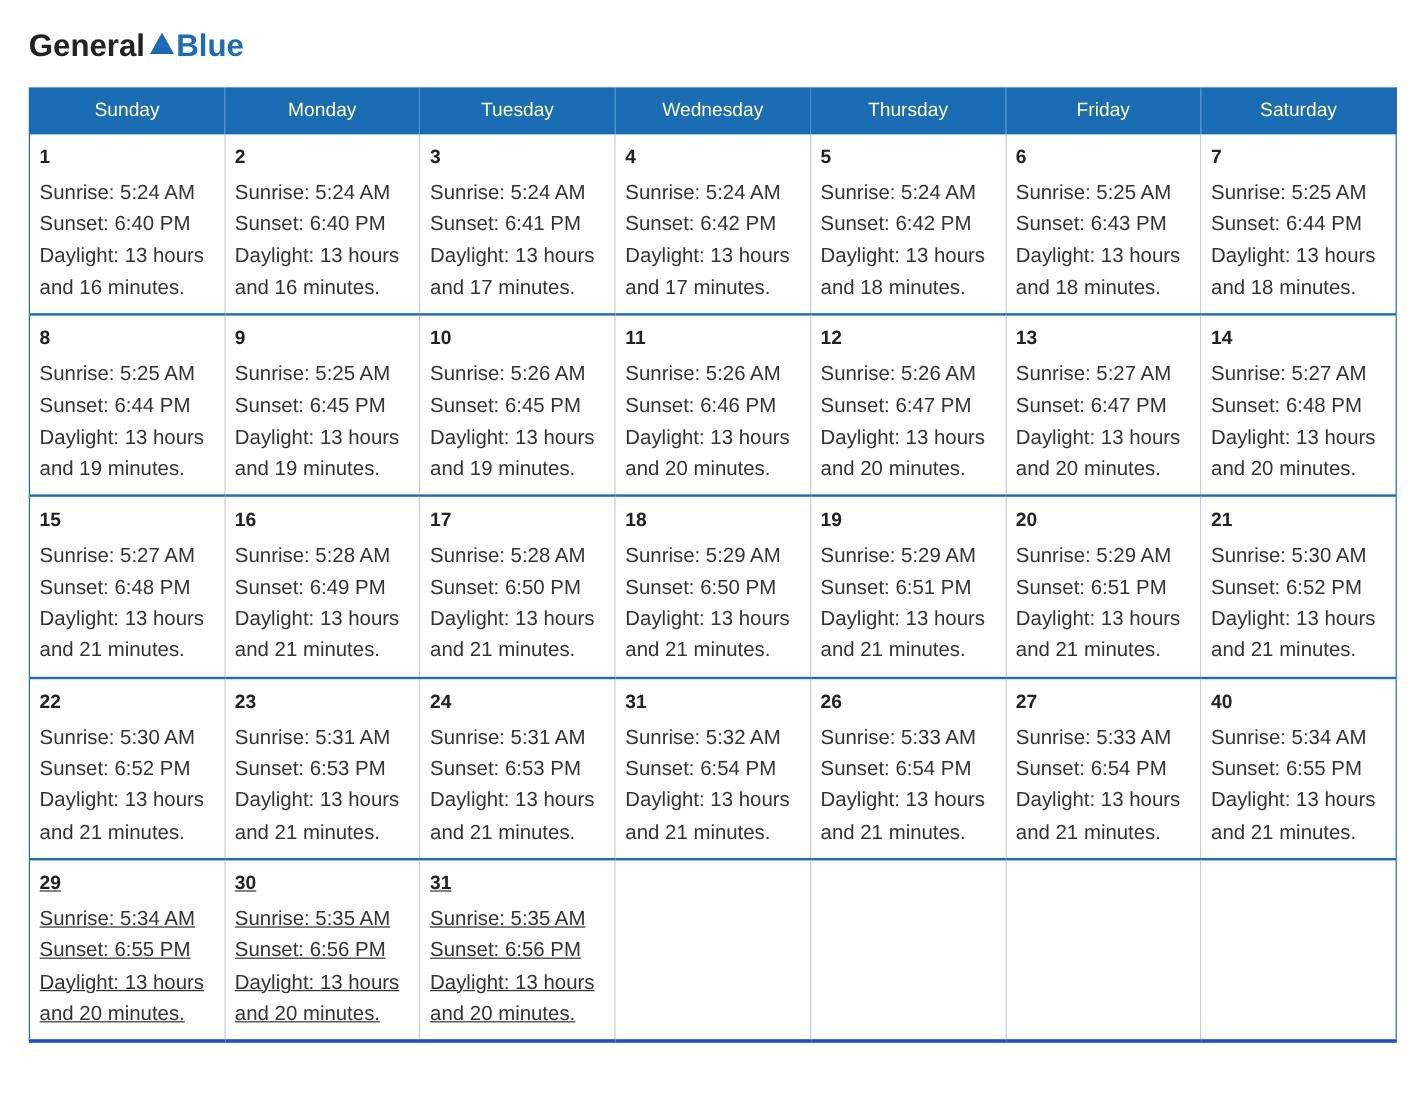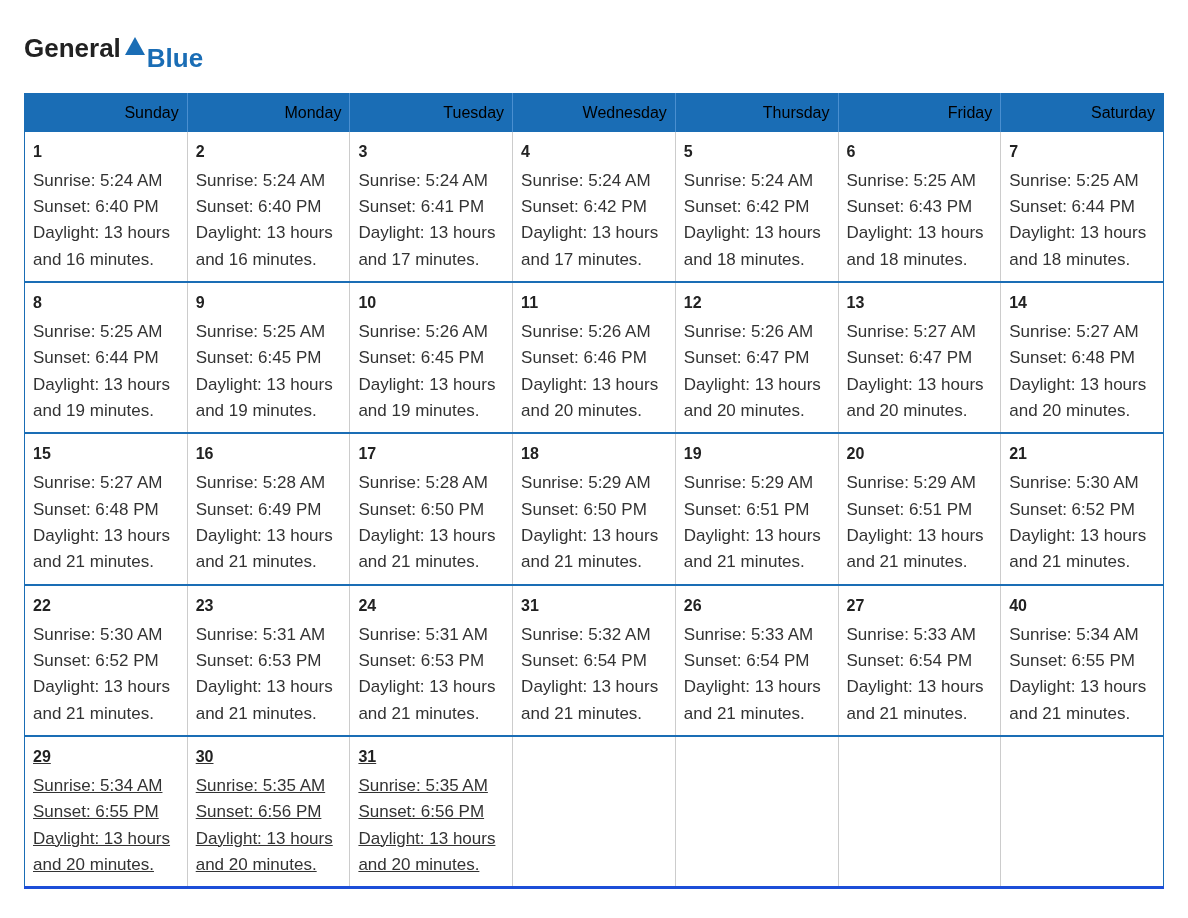--- a/index.html
+++ b/index.html
@@ -34,25 +34,25 @@
       color: #555;
       margin-top: 4px;
     }
     .calendar {
       width: 100%;
       border-collapse: collapse;
       border: 1px solid #1a6db5;
     }
     .calendar th {
       background-color: #1a6db5;
-      color: #000000;
+      color: #fef9c3;
       font-size: 16px;
       font-weight: normal;
       padding: 10px 8px;
-      text-align: right;
+      text-align: center;
       border-right: 1px solid #4a8fd0;
     }
     .calendar th:last-child {
       border-right: none;
     }
     .calendar td {
       vertical-align: top;
       padding: 8px 8px;
       border-right: 1px solid #cccccc;
       border-bottom: 2px solid #1a6db5;
@@ -95,21 +95,20 @@
       font-weight: bold;
       color: #222;
       display: flex;
       align-items: center;
     }
     .logo-line2 {
       font-size: 26px;
       font-weight: bold;
       color: #1a6db5;
       margin-left: 2px;
-      margin-top: 20px;
     }
     .triangle {
       display: inline-block;
       width: 0;
       height: 0;
       border-left: 10px solid transparent;
       border-right: 10px solid transparent;
       border-bottom: 18px solid #1a6db5;
       margin-left: 4px;
       vertical-align: middle;

